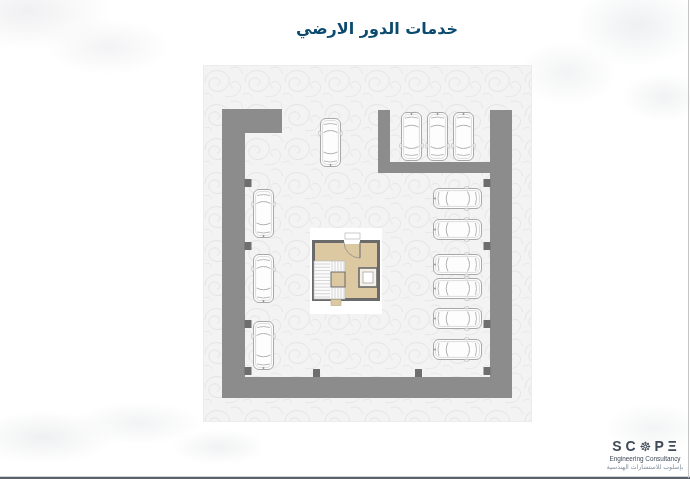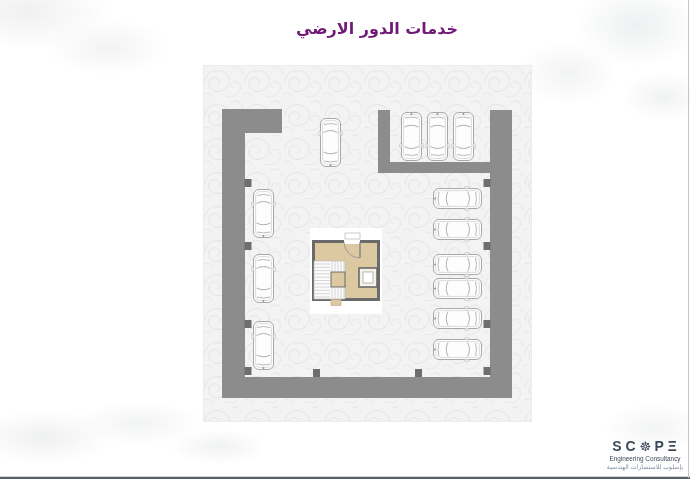--- a/index.html
+++ b/index.html
@@ -49,21 +49,21 @@
 </style>
 </head>
 <body>
 
 <div class="slide">
   <div class="decor decor-tl"></div>
   <div class="decor decor-tr"></div>
   <div class="decor decor-bl"></div>
   <div class="decor decor-br"></div>
 
-  <h1 class="title" style="color: #701a75;">خدمات الدور الارضي</h1>
+  <h1 class="title" style="color: #0c4a6e;">خدمات الدور الارضي</h1>
 
   <div class="plan">
     <svg id="plan-svg" width="329" height="357" viewBox="0 0 329 357">
 <defs>
   <pattern id="swirl" width="40" height="34" patternUnits="userSpaceOnUse">
     <rect width="40" height="34" fill="#f3f3f4"></rect>
     <path d="M2 17 C2 9 9 4 17 6 C27 8 29 17 23 23 C17 29 7 27 6 20 C5 14 11 11 15 14 C18 16 17 20 14 20" fill="none" stroke="#e4e4e8" stroke-width="1"></path>
     <path d="M22 31 C27 33 35 31 37 25 C39 19 34 15 30 17 C27 18.5 27 22 30 23" fill="none" stroke="#e4e4e8" stroke-width="0.9"></path>
     <path d="M28 3 C33 0.5 39 3 39.5 9 M0 30 C3 27 8 28 9 32" fill="none" stroke="#e4e4e8" stroke-width="0.9"></path>
   </pattern>

